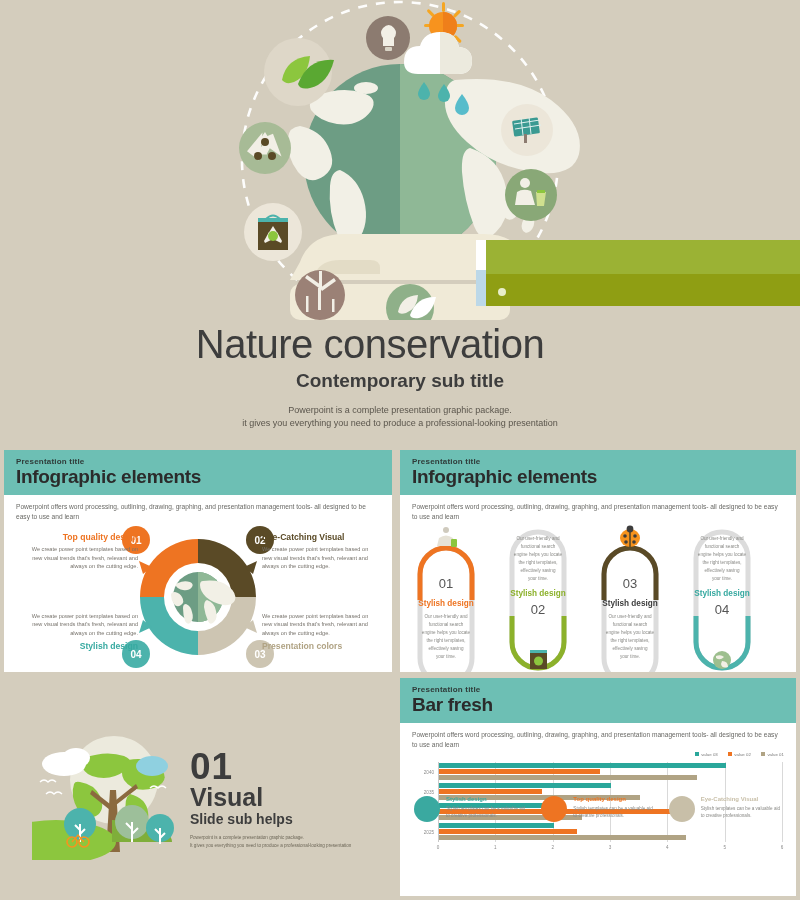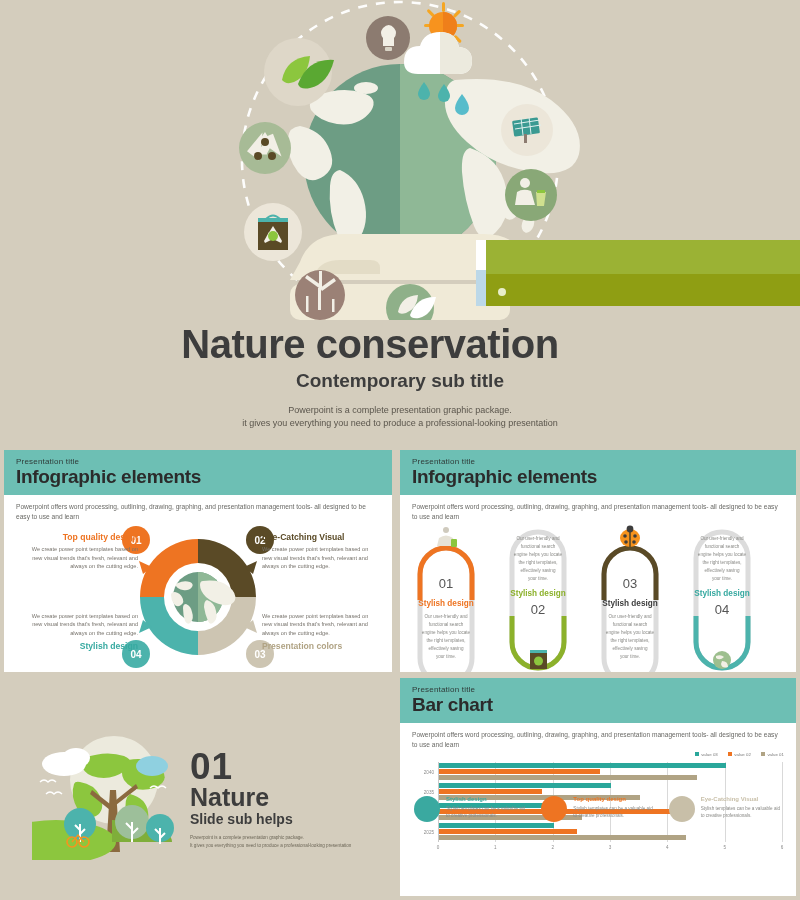--- a/index.html
+++ b/index.html
@@ -12,42 +12,42 @@
   .page { position: relative; width: 800px; height: 900px; background:#fff; }
 
   
   .hero {
     position: relative; width: 800px; height: 446px;
     background: #d4cdbd; overflow: hidden;
   }
   .hero-art { position:absolute; left:0; top:0; width:800px; height:320px; }
   .hero-title {
     position:absolute; left:0; top:322px; width:740px; text-align:center;
-    font-size:40px; font-weight:bold; color:#3d3d3d; letter-spacing:-0.5px;
+    font-size:40px; font-weight:normal; color:#3d3d3d; letter-spacing:-0.5px;
   }
   .hero-sub {
     position:absolute; left:0; top:370px; width:800px; text-align:center;
     font-size:19px; font-weight:bold; color:#3d3d3d;
   }
   .hero-desc {
     position:absolute; left:0; top:404px; width:800px; text-align:center;
     font-size:9px; color:#5a554c; line-height:1.45;
   }
   .green-sleeve { position:absolute; left:476px; top:240px; width:324px; height:66px; }
 
   
   .grid { position:absolute; left:0; top:446px; width:800px; height:454px; background:#d4cdbd; }
   .slide { position:absolute; background:#ffffff; overflow:hidden; }
   .s-tl { left:4px;   top:4px;   width:388px; height:222px; }
   .s-tr { left:400px; top:4px;   width:396px; height:222px; }
   .s-bl { left:4px;   top:232px; width:388px; height:218px; background:#d4cdbd; }
   .s-br { left:400px; top:232px; width:396px; height:218px; }
 
   .hdr { background:#6dbfb4; padding:7px 12px 7px 12px; }
-  .hdr-kicker { font-size:8px; font-weight:normal; color:#2f3b39; letter-spacing:.2px; }
+  .hdr-kicker { font-size:8px; font-weight:bold; color:#2f3b39; letter-spacing:.2px; }
   .hdr-title { font-size:19px; font-weight:bold; color:#2b2b2b; line-height:1.15; letter-spacing:-.3px; }
   .lede { padding:7px 12px 0 12px; font-size:6.6px; color:#6a6a66; line-height:1.5; }
 
   
   .circ-wrap { position:relative; width:388px; height:150px; }
   .circ-svg { position:absolute; left:118px; top:2px; }
   .txtblk { position:absolute; width:112px; }
   .txtblk .ttl { font-size:8.6px; font-weight:bold; line-height:1.2; margin-bottom:3px; }
   .txtblk .bdy { font-size:5.6px; color:#77736c; line-height:1.55; }
   .t-left  { text-align:right; }
@@ -435,33 +435,33 @@
             <path d="M118 58 q4 -4 8 0 q4 -4 8 0"></path>
           </g>
           <g fill="#f7931e">
             <circle cx="40" cy="112" r="5" fill="none" stroke="#f7931e" stroke-width="1.6"></circle>
             <circle cx="52" cy="112" r="5" fill="none" stroke="#f7931e" stroke-width="1.6"></circle>
             <path d="M40 112 l6 -7 l6 7" fill="none" stroke="#f7931e" stroke-width="1.4"></path>
           </g>
         </svg>
 
         <div class="chap-num">01</div>
-        <div class="chap-word">Nature</div>
+        <div class="chap-word">Visual</div>
         <div class="chap-sub">Slide sub helps</div>
         <div class="chap-desc">
           <span>Powerpoint is a complete presentation graphic package.</span><br>
           <span>It gives you everything you need to produce a professional-looking presentation</span>
         </div>
       </div>
     </div>
 
     <div class="slide s-br">
       <div class="hdr">
         <div class="hdr-kicker">Presentation title</div>
-        <div class="hdr-title">Bar chart</div>
+        <div class="hdr-title">Bar fresh</div>
       </div>
       <div class="lede">Powerpoint offers word processing, outlining, drawing, graphing, and presentation management tools- all designed to be easy to use and learn</div>
 
       <div class="chart-area">
         <div class="legend" id="legend">
             <div class="legend-item">
               <span class="legend-swatch" style="background:#2aa79b"></span>
               <span class="legend-label">value 03</span>
             </div>
             <div class="legend-item">

